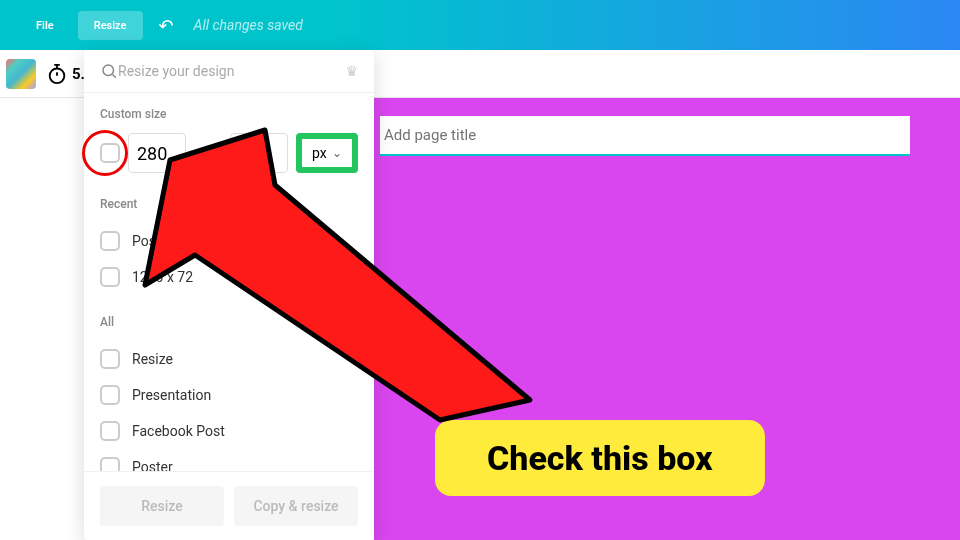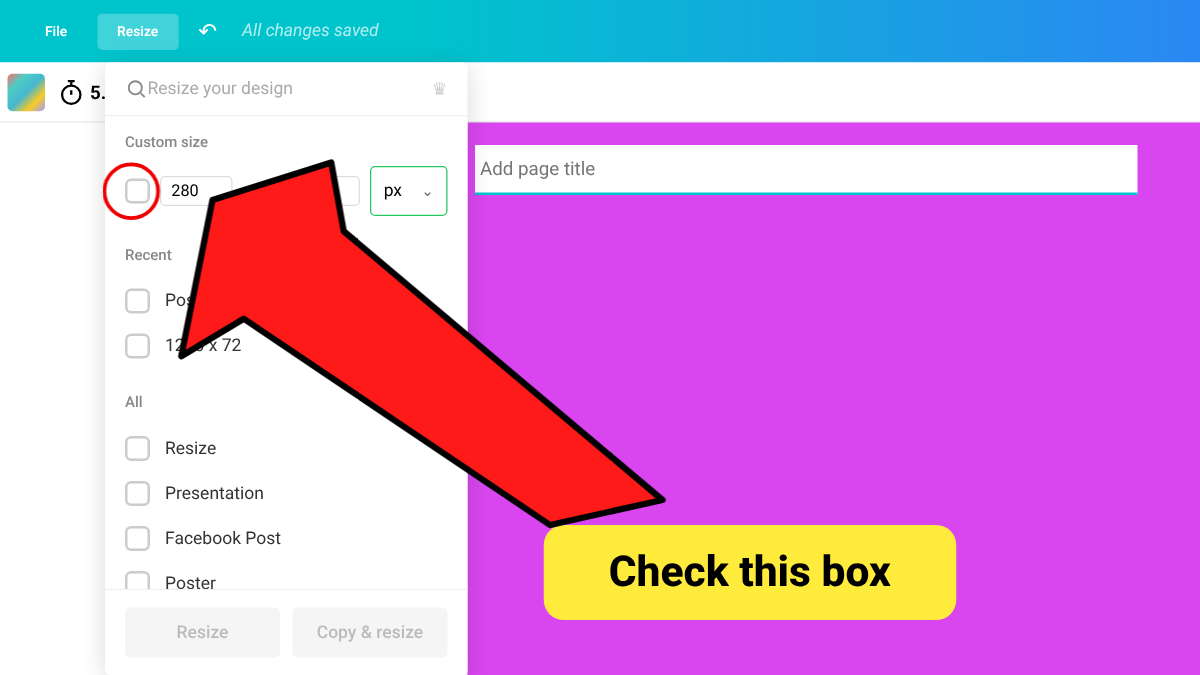--- a/index.html
+++ b/index.html
@@ -24,23 +24,23 @@
     .crown-icon { color: #ccc; font-size: 14px; }
     
     .panel-body { padding: 14px 16px; flex: 1; overflow-y: auto; position: relative; }
     .panel-body::-webkit-scrollbar { width: 8px; }
     .panel-body::-webkit-scrollbar-thumb { background: #ccc; border-radius: 4px; }
     
     .section-label { font-size: 12px; color: #888; margin-bottom: 12px; font-weight: 500; }
     
     .custom-size-row { display: flex; align-items: center; gap: 8px; margin-bottom: 24px; }
     .size-checkbox { width: 20px; height: 20px; border: 2px solid #ccc; border-radius: 5px; cursor: pointer; flex-shrink: 0; }
-    .size-input { width: 58px; height: 24px; border: 1px solid #ddd; border-radius: 4px; padding: 0 8px; font-size: 13px; text-align: left; }
+    .size-input { width: 58px; height: 40px; border: 1px solid #ddd; border-radius: 4px; padding: 0 8px; font-size: 18px; text-align: left; }
     .lock-icon { font-size: 16px; color: #666; padding: 0 4px; }
-    .unit-select { width: 84px; height: 40px; border: 1px solid #22c55e; border-radius: 4px; display: flex; align-items: center; justify-content: space-between; padding: 0 10px; font-size: 14px; cursor: pointer; }
+    .unit-select { width: 84px; height: 40px; border: 6px solid #22c55e; border-radius: 4px; display: flex; align-items: center; justify-content: space-between; padding: 0 10px; font-size: 14px; cursor: pointer; }
     .chevron { font-size: 12px; color: #666; }
     
     .list-section { margin-bottom: 20px; }
     .list-item { display: flex; align-items: center; gap: 12px; padding: 8px 0; cursor: pointer; }
     .list-checkbox { width: 20px; height: 20px; border: 2px solid #ccc; border-radius: 5px; flex-shrink: 0; }
     .list-label { font-size: 14px; color: #333; }
     
     .panel-footer { padding: 14px 16px; display: flex; gap: 10px; border-top: 1px solid #f0f0f0; }
     .footer-btn { flex: 1; height: 40px; border: none; background: #f5f5f5; color: #bbb; font-size: 14px; font-weight: 500; border-radius: 4px; cursor: pointer; }
     

